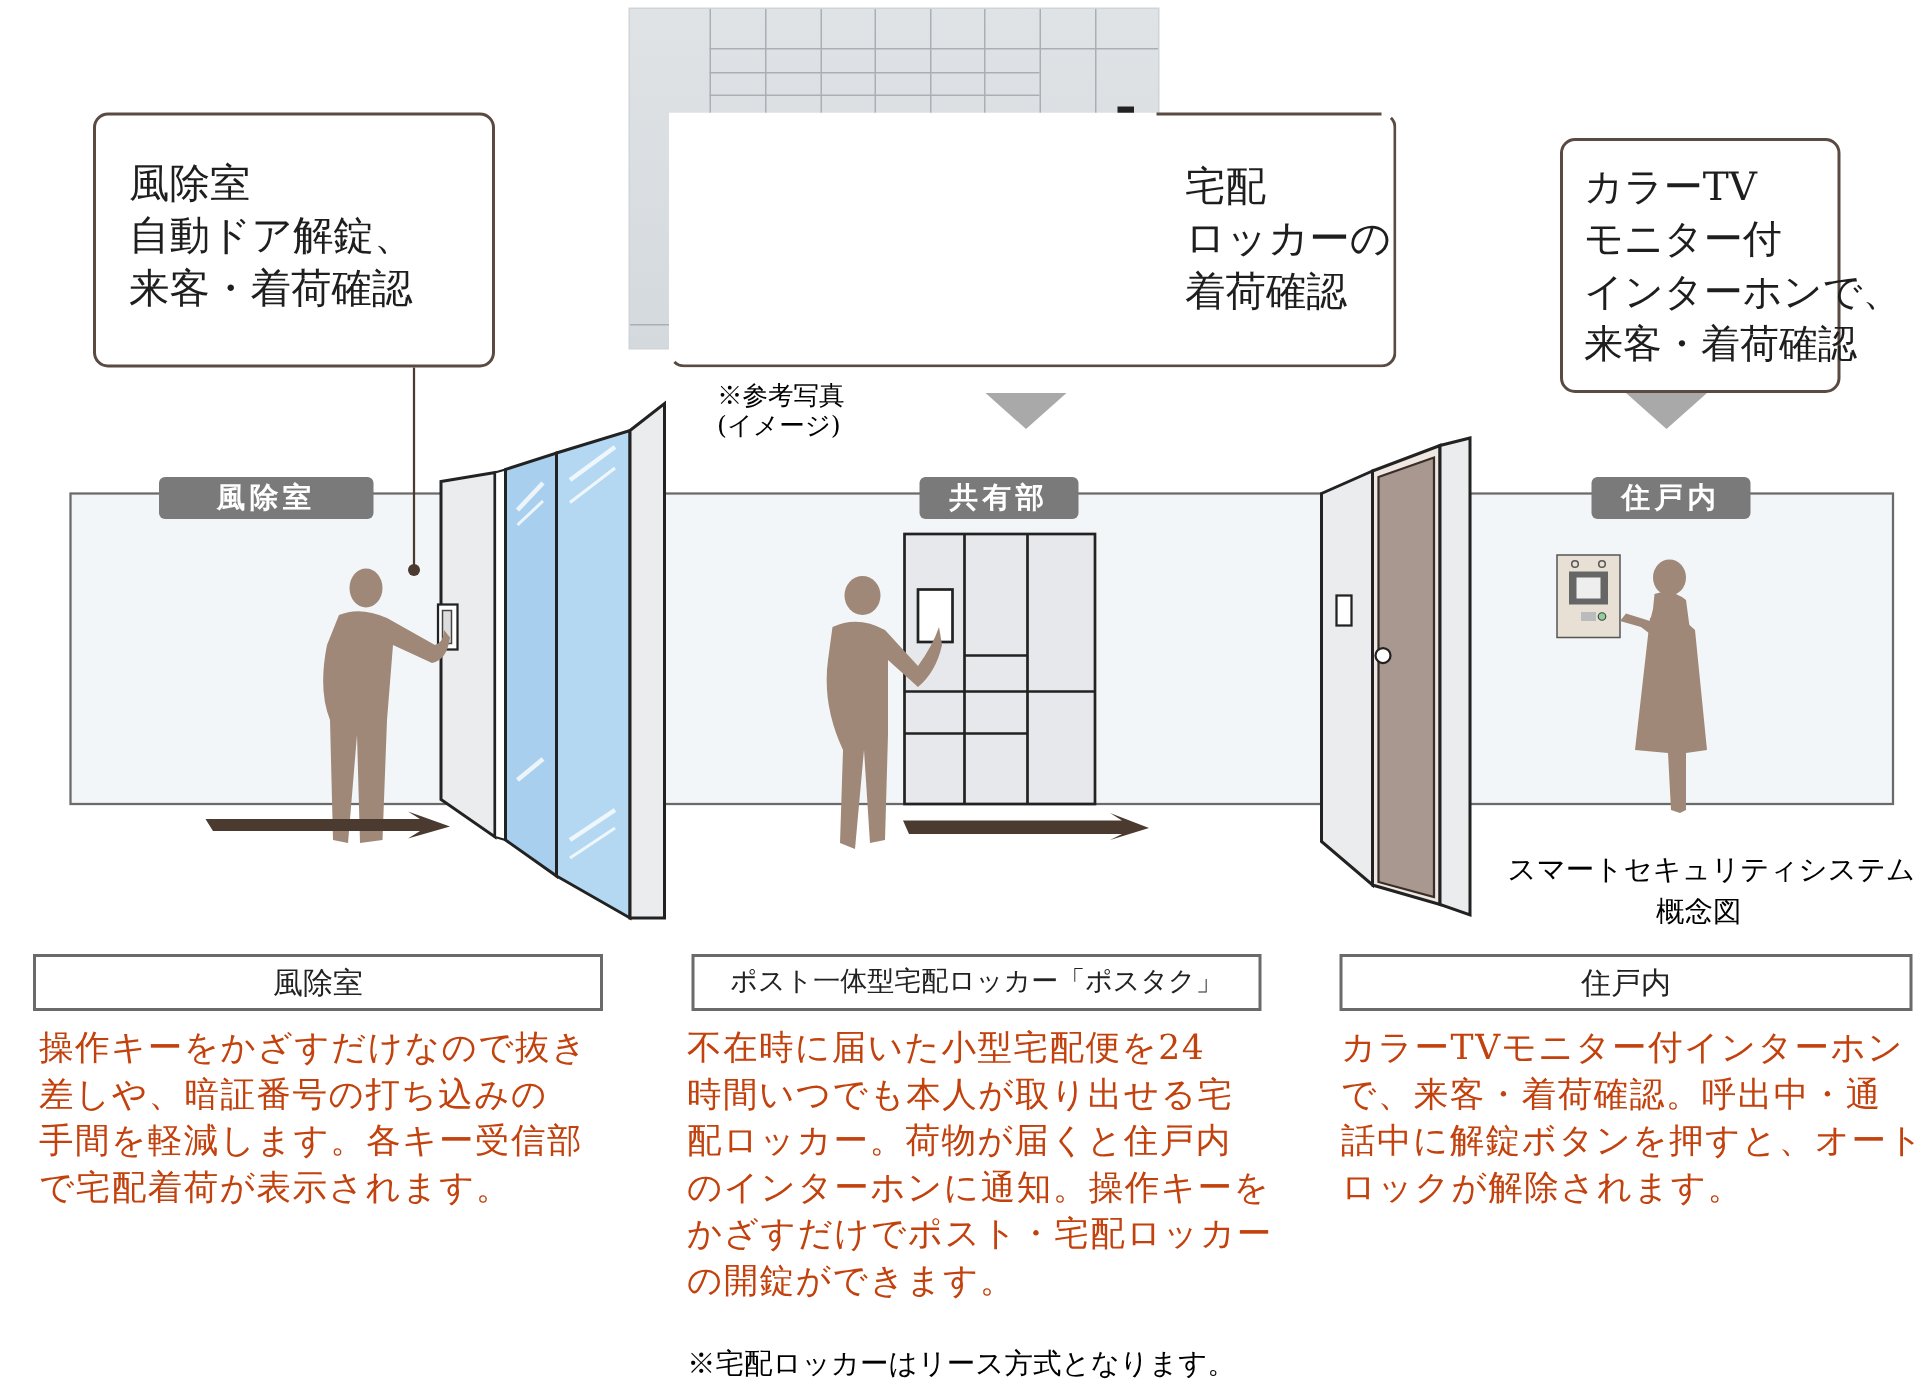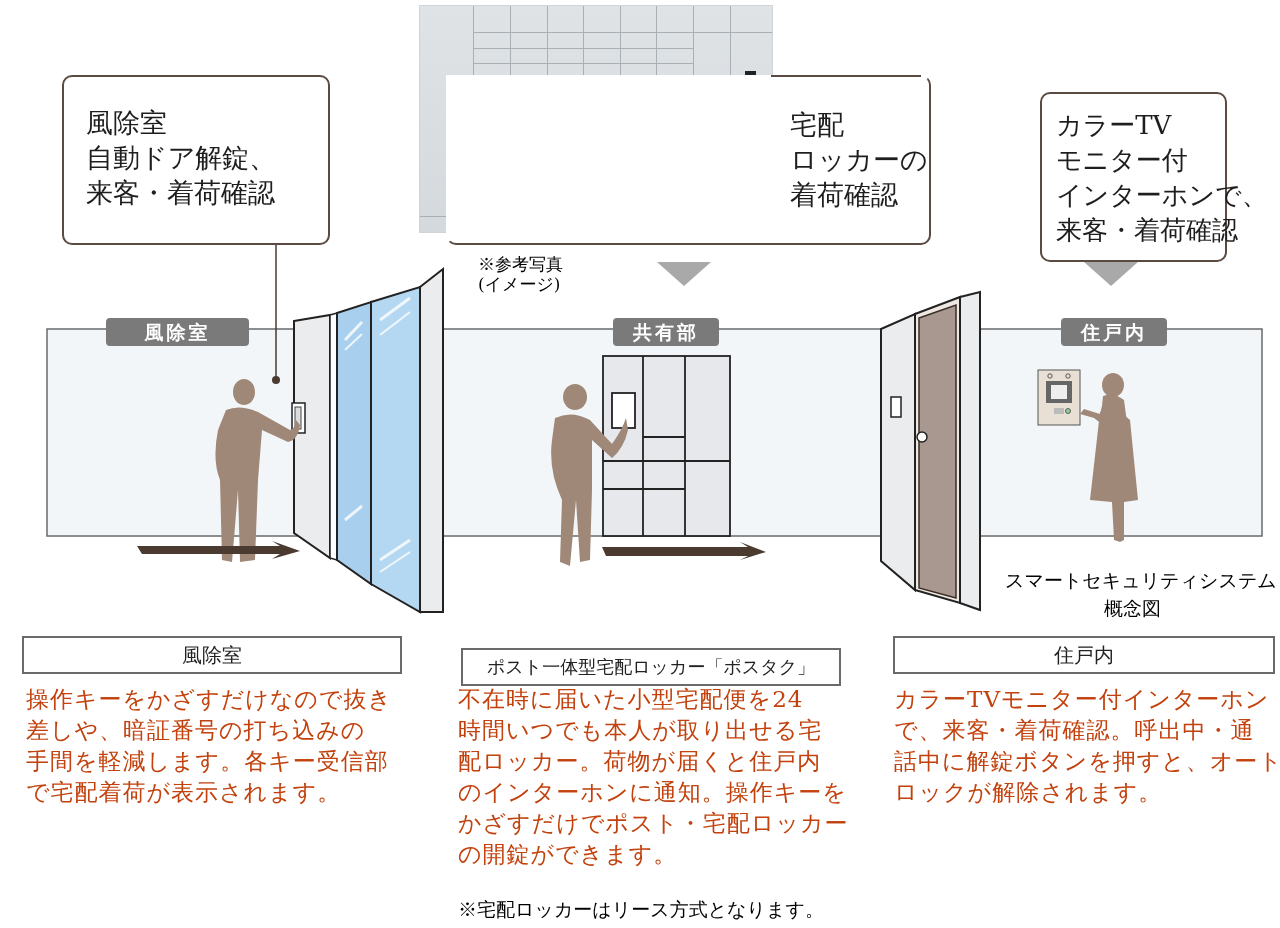--- a/index.html
+++ b/index.html
@@ -144,21 +144,21 @@
 
 <div class="note" style="left:1005px;top:566px;font-size:19px;line-height:28px;text-align:center;width:255px;">スマートセキュリティシステム
 概念図</div>
 
 <div class="section-title" style="left:22px;top:636px;width:380px;">風除室</div>
 <div class="section-body" style="left:26px;top:684px;">操作キーをかざすだけなので抜き
 差しや、暗証番号の打ち込みの
 手間を軽減します。各キー受信部
 で宅配着荷が表示されます。</div>
 
-<div class="section-title" style="left:461px;top:636px;width:380px;font-size:18px;margin-top:12px;">ポスト一体型宅配ロッカー「ポスタク」</div>
+<div class="section-title" style="left:461px;top:636px;width:380px;font-size:18px;">ポスト一体型宅配ロッカー「ポスタク」</div>
 <div class="section-body" style="left:458px;top:684px;">不在時に届いた小型宅配便を24
 時間いつでも本人が取り出せる宅
 配ロッカー。荷物が届くと住戸内
 のインターホンに通知。操作キーを
 かざすだけでポスト・宅配ロッカー
 の開錠ができます。</div>
 <div class="note" style="left:458px;top:898px;font-size:19px;text-align:right;">※宅配ロッカーはリース方式となります。</div>
 
 <div class="section-title" style="left:893px;top:636px;width:382px;">住戸内</div>
 <div class="section-body" style="left:894px;top:684px;">カラーTVモニター付インターホン

